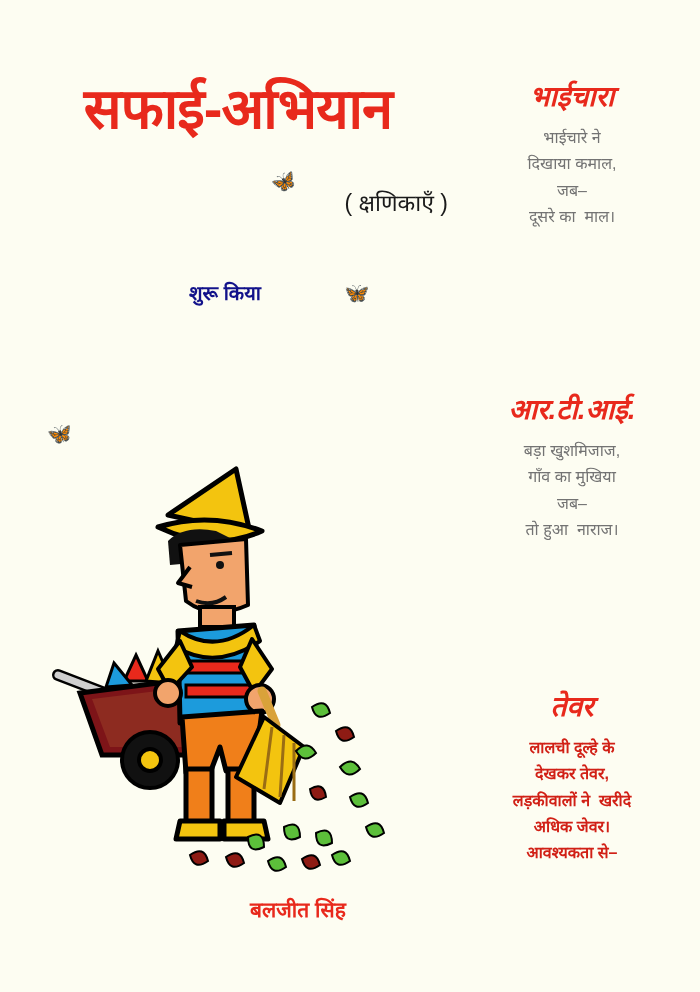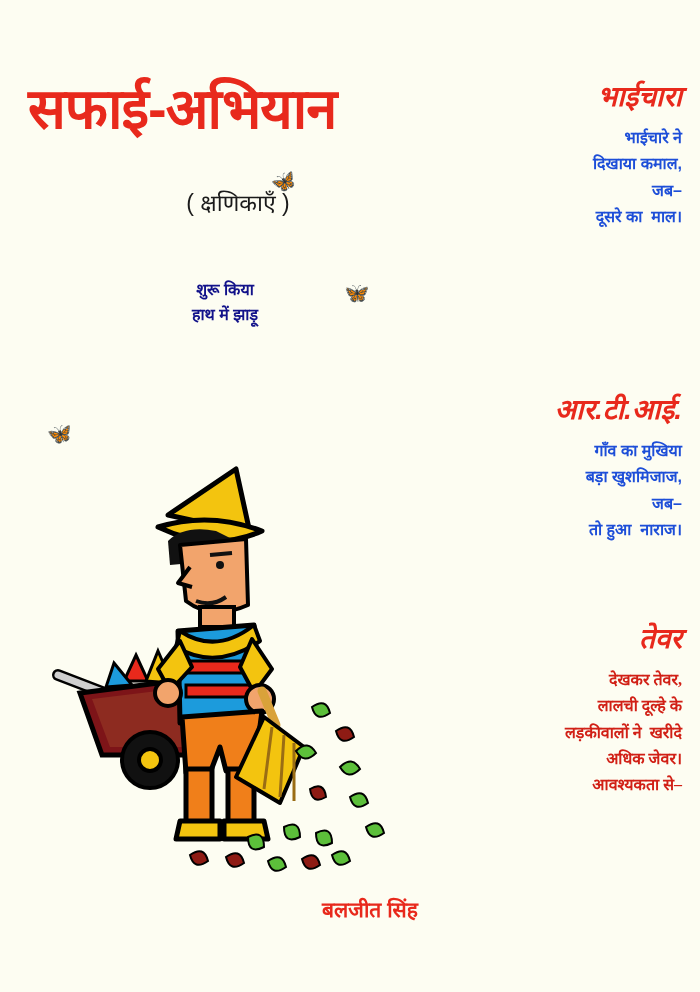--- a/index.html
+++ b/index.html
@@ -20,88 +20,89 @@
     height: 992px;
     background: #fdfdf2;
   }
 
   
   .main-title {
     position: absolute;
     left: 28px;
     top: 80px;
     width: 420px;
+    text-align: center;
     font-size: 56px;
     font-weight: 700;
     color: #e8291c;
     letter-spacing: -1px;
     line-height: 1.05;
     font-family: "Liberation Sans", sans-serif;
   }
   .subtitle {
     position: absolute;
     left: 28px;
     top: 186px;
     width: 420px;
-    text-align: center;
+    text-align: right;
     font-size: 23px;
     color: #1a1a1a;
     font-weight: 400;
   }
 
   
   .opening-verse {
     position: absolute;
     left: 60px;
     top: 278px;
     width: 330px;
     text-align: center;
-    font-size: 16px;
+    font-size: 20px;
     font-weight: 700;
     color: #12128a;
     line-height: 1.55;
   }
   .opening-verse div {
     white-space: pre;
   }
 
   
   .poem {
     position: absolute;
     width: 220px;
-    text-align: right;
+    text-align: center;
   }
   .poem-title {
     font-size: 28px;
     font-weight: 700;
     font-style: italic;
     color: #e8291c;
     margin-bottom: 12px;
     line-height: 1.1;
   }
   .poem-body {
     font-size: 16px;
-    color: #1d4ed8;
+    color: #737373;
     line-height: 1.65;
-    font-weight: 700;
+    font-weight: 400;
   }
   .poem-body div { white-space: pre; }
 
   #poem-0 { left: 462px; top: 82px; }
   #poem-1 { left: 462px; top: 395px; }
-  #poem-2 { left: 462px; top: 624px; font-family: Liberation Serif, serif; }
+  #poem-2 { left: 462px; top: 692px; }
   #poem-2 .poem-body { color: #d12016; font-weight: 700; }
 
   
   .author {
     position: absolute;
     left: 250px;
     top: 895px;
     width: 240px;
-    text-align: center;
+    text-align: left;
     font-size: 21px;
     font-weight: 700;
     color: #e8291c;
   }
 
   
   .butterfly {
     position: absolute;
     color: #f2b01e;
     font-size: 20px;
@@ -129,48 +130,47 @@
 
   <div class="main-title">सफाई-अभियान</div>
   <div class="subtitle">( क्षणिकाएँ )</div>
 
   <div class="butterfly" id="bf-0">🦋</div>
   <div class="butterfly" id="bf-1">🦋</div>
   <div class="butterfly" id="bf-2">🦋</div>
 
   <div class="opening-verse">
     <div>शुरू किया</div>
-    <div>हाथ में झाड़ू</div>
   </div>
 
   <div class="poem" id="poem-0">
     <div class="poem-title">भाईचारा</div>
     <div class="poem-body">
       <div>भाईचारे ने</div>
       <div>दिखाया कमाल,</div>
       <div>जब–</div>
       <div>दूसरे का  माल।</div>
     </div>
   </div>
 
   <div class="poem" id="poem-1">
     <div class="poem-title">आर.टी.आई.</div>
     <div class="poem-body">
+      <div>बड़ा खुशमिजाज,</div>
       <div>गाँव का मुखिया</div>
-      <div>बड़ा खुशमिजाज,</div>
       <div>जब–</div>
       <div>तो हुआ  नाराज।</div>
     </div>
   </div>
 
   <div class="poem" id="poem-2">
     <div class="poem-title">तेवर</div>
     <div class="poem-body">
+      <div>लालची दूल्हे के</div>
       <div>देखकर तेवर,</div>
-      <div>लालची दूल्हे के</div>
       <div>लड़कीवालों ने  खरीदे</div>
       <div>अधिक जेवर।</div>
       <div>आवश्यकता से–</div>
     </div>
   </div>
 
   <div class="illustration">
     <svg width="400" height="440" viewBox="0 0 400 440" xmlns="http://www.w3.org/2000/svg">
 
       <path d="M18 220 L70 240" stroke="#000" stroke-width="12" stroke-linecap="round" fill="none"></path>

